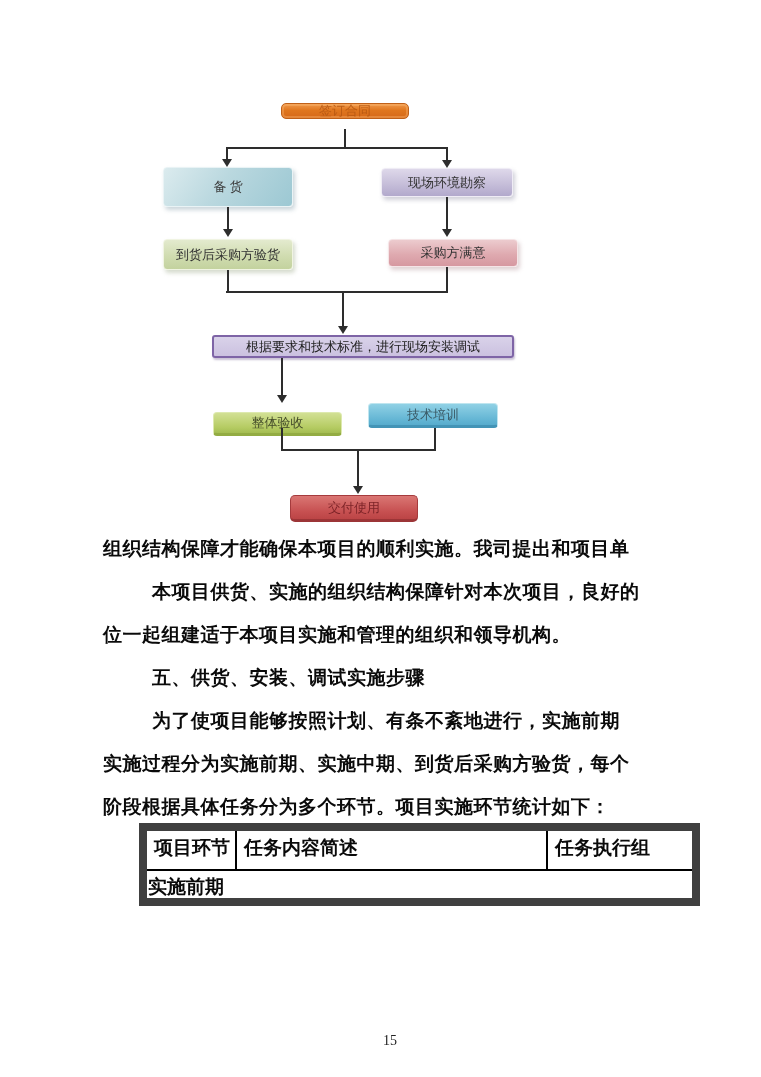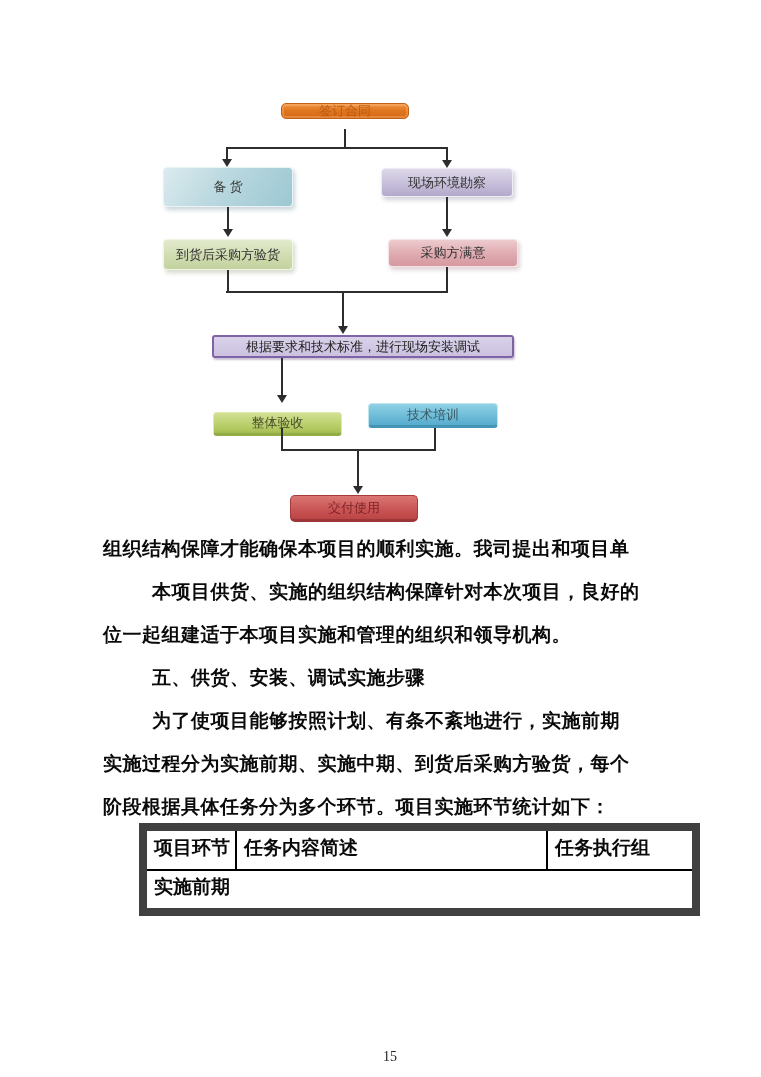--- a/index.html
+++ b/index.html
@@ -54,25 +54,25 @@
 
   
   .doc-table{position:absolute;left:103px;top:823px;width:545px;
         border:8px solid #404040;font-family:Liberation Mono, monospace;
         font-weight:bold;font-size:19px;color:#0a0a0a;margin-left:36px;}
   .tr-head{display:flex;height:38px;border-bottom:2px solid #000;}
   .tr-head .td{padding:4px 0 0 7px;box-sizing:border-box;}
   .td-c1{width:90px;border-right:2px solid #000;}
   .td-c2{flex:1;border-right:2px solid #000;}
   .td-c3{width:144px;}
-  .tr-merged{height:37px;padding:3px 0 0 7px;box-sizing:border-box;}
+  .tr-merged{height:27px;padding:3px 0 0 1px;box-sizing:border-box;}
 
   .page-number{position:absolute;left:350px;top:1033px;width:80px;
         text-align:center;font-size:14px;color:#222;
-        font-family:"Liberation Serif", serif;margin-top:16px;}
+        font-family:"Liberation Serif", serif;}
 </style>
 </head>
 <body>
 
 <div class="page">
 
   <div>
 
     <div class="node node-sign">
       <span>签订合同</span>

